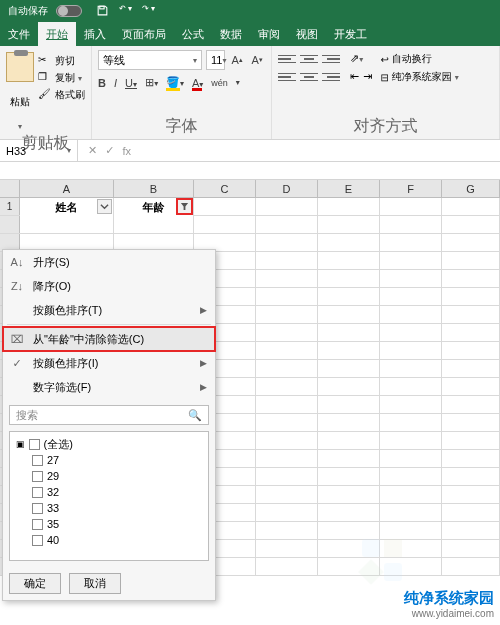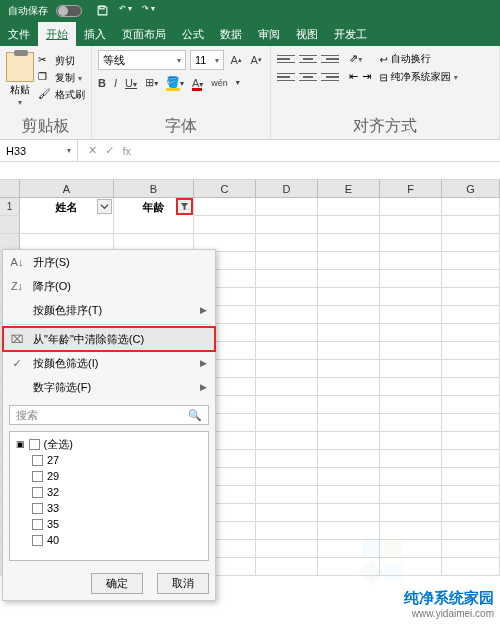--- a/index.html
+++ b/index.html
@@ -18,33 +18,33 @@
   .tab { color: #fff; font-size: 11px; padding: 0 8px; display: flex; align-items: center; cursor: pointer; }
   .tab.active { background: #f3f3f3; color: #217346; text-decoration: underline; }
 
   
   .ribbon { background: #f3f3f3; border-bottom: 1px solid #d4d4d4; height: 94px; display: flex; }
   .group { border-right: 1px solid #e0e0e0; padding: 4px 6px 2px; display: flex; flex-direction: column; justify-content: space-between; }
   .group-label { text-align: center; font-size: 16px; color: #666; padding-top: 2px; }
   .group-body { display: flex; gap: 4px; flex: 1; }
 
   
-  .paste { display: flex; flex-direction: column; align-items: center; gap: 1px; padding-top:2px;}
+  .paste { display: flex; flex-direction: column; align-items: center; gap: 13px; padding-top:2px;}
   .paste-ico { width: 28px; height: 30px; background: #f8e6c0; border: 1px solid #c2a463; position: relative; }
   .paste-ico::before { content:""; position:absolute; top:-3px; left:7px; width:14px; height:6px; background:#888; border-radius:2px; }
   .paste-text { font-size: 10px; }
   .clip-actions { display: flex; flex-direction: column; gap: 3px; font-size: 10px; padding-top:4px;}
   .clip-actions div { display:flex; align-items:center; gap:3px; }
   .ico-sm { width:14px; height:14px; display:inline-block; }
 
   
   .font-top { display:flex; gap:4px; align-items:center; }
   .combo { border:1px solid #c5c5c5; background:#fff; height:20px; font-size:11px; padding:0 4px; display:flex; align-items:center; justify-content:space-between; }
-  .font-name { width:88px; }
-  .font-size { width:34px; }
+  .font-name { width:104px; }
+  .font-size { width:19px; }
   .mini-btn { width:16px; height:18px; display:flex; align-items:center; justify-content:center; color:#444; font-size:11px;}
   .font-bot { display:flex; gap:8px; align-items:center; margin-top:6px; font-size:11px; }
   .font-bot span { color:#444; }
   .bi { font-weight:bold; } .it{font-style:italic;} .ul{text-decoration:underline;}
   .caret { font-size:8px; color:#666; }
 
   
   .align-rows { display:flex; flex-direction:column; gap:4px; padding-top:2px;}
   .align-row { display:flex; gap:4px; }
   .al { width:18px; height:14px; display:flex; flex-direction:column; gap:2px; justify-content:center; }
@@ -83,21 +83,21 @@
   .ctxmenu .mitem { display:flex; align-items:center; height:24px; padding:0 8px 0 6px; gap:8px; position:relative; }
   .ctxmenu .mitem.hlred { background:#e8e8e8; outline:2px solid #e62828; outline-offset:-1px; z-index:2; }
   .ctxmenu .micon { width:16px; height:16px; display:flex; align-items:center; justify-content:center; color:#666; }
   .ctxmenu .arrow { margin-left:auto; font-size:9px; color:#666; }
   .ctxmenu .sep { height:1px; background:#dcdcdc; margin:2px 4px; }
   .searchbox { margin:6px; border:1px solid #bdbdbd; background:#fff; height:20px; display:flex; align-items:center; padding:0 6px; color:#888; justify-content:space-between;}
   .treebox { margin:0 6px 6px; border:1px solid #bdbdbd; background:#fff; height:130px; padding:4px 6px; overflow:auto; }
   .treeitem { display:flex; align-items:center; gap:4px; font-size:11px; height:16px; }
   .treeitem.sub { padding-left:16px; }
   .cb { width:11px; height:11px; border:1px solid #888; background:#fff; }
-  .btns { display:flex; justify-content:flex-end; gap:14px; padding:6px; }
+  .btns { display:flex; gap:8px; padding:6px; }
   .btn { border:1px solid #adadad; background:#efefef; font-size:11px; padding:2px 14px; }
 
   
   .wm { position:absolute; right:6px; bottom:6px; text-align:right; }
   .wm .big { font-size:15px; font-weight:bold; color:#0078d4; }
   .wm .sm { font-size:10px; color:#777; }
   .wm-shape { position:absolute; left:360px; bottom:40px; opacity:.15; }
   .wm-shape div { display:inline-block; width:18px; height:18px; margin:2px; }
   .sq1{background:#c8e6ff;border-radius:3px;} .sq2{background:#e4e4c8;} .sq3{background:#cce6cc;transform:rotate(45deg);}
 </style>
@@ -512,21 +512,21 @@
       <span>按颜色排序(T)</span>
       <span class="arrow">▶</span>
     </div>
   <div class="sep"></div>
   <div class="mitem hlred">
       <span class="micon">⌧</span>
       <span>从"年龄"中清除筛选(C)</span>
     </div>
   <div class="mitem">
       <span class="micon">✓</span>
-      <span>按颜色筛选(I)</span>
+      <span>按颜色排序(I)</span>
       <span class="arrow">▶</span>
     </div>
   <div class="mitem">
       <span class="micon"></span>
       <span>数字筛选(F)</span>
       <span class="arrow">▶</span>
     </div>
   <div class="searchbox">
       <span>搜索</span>
       <span>🔍</span>

